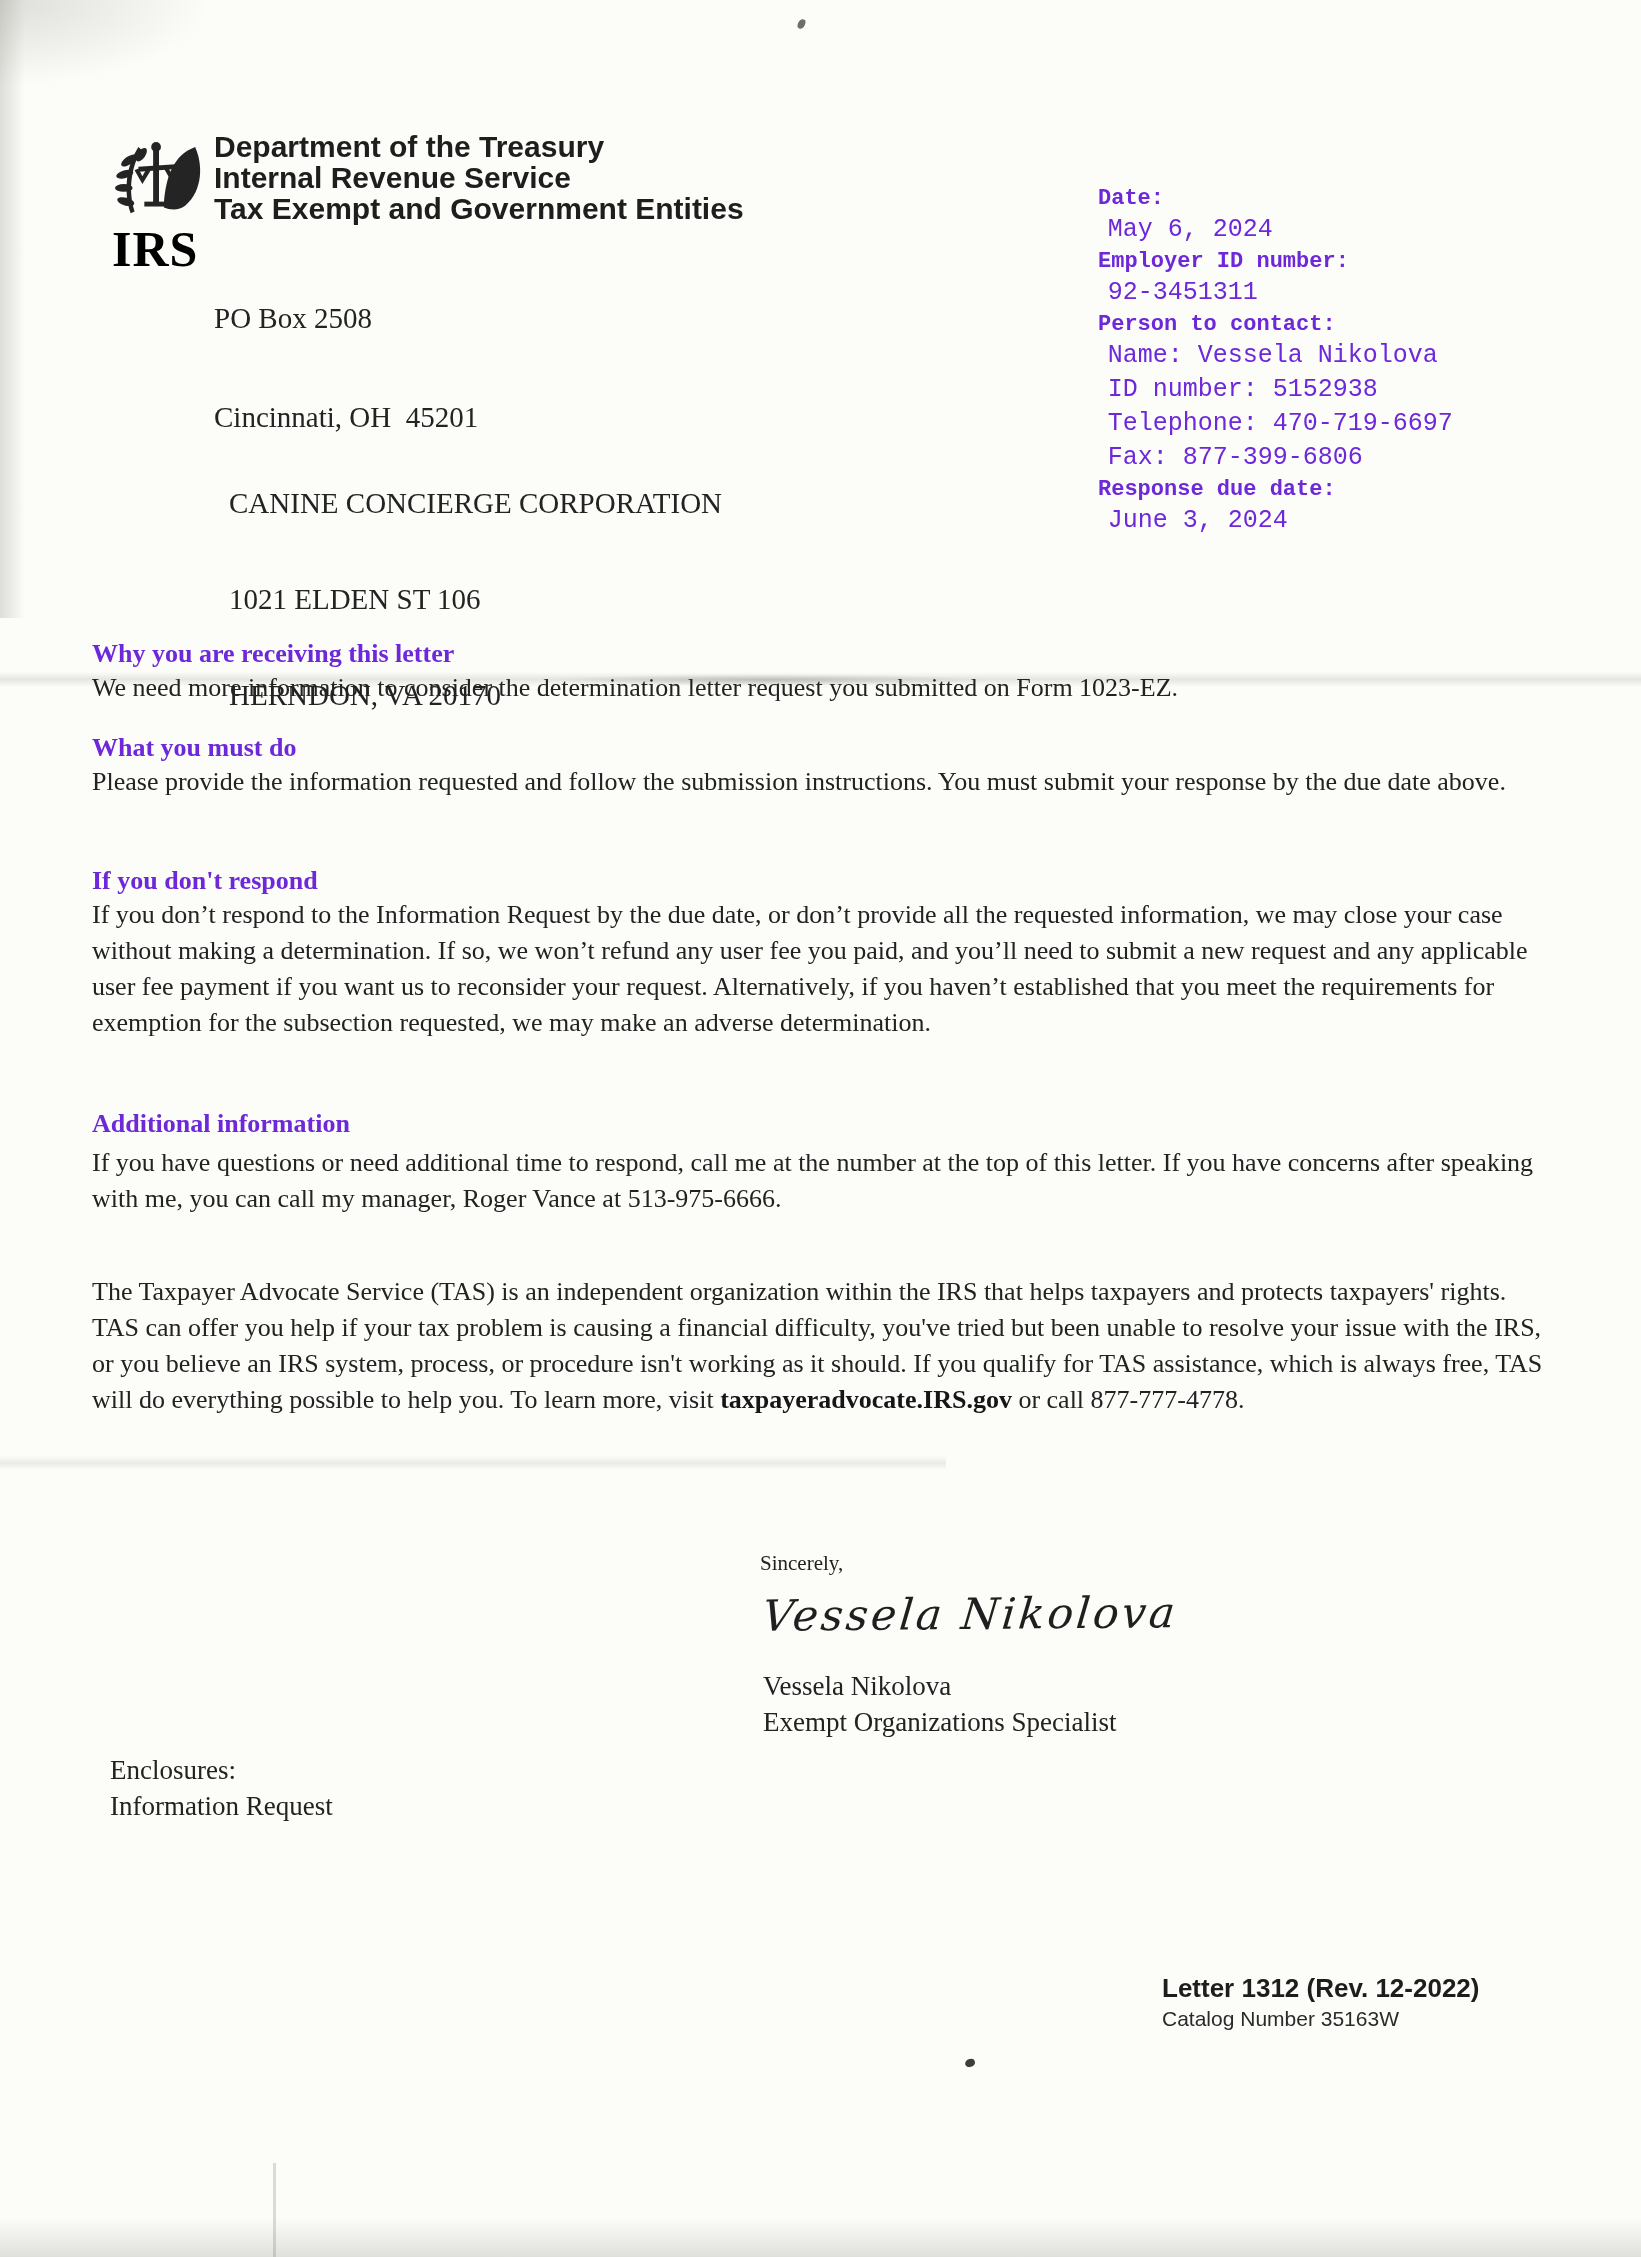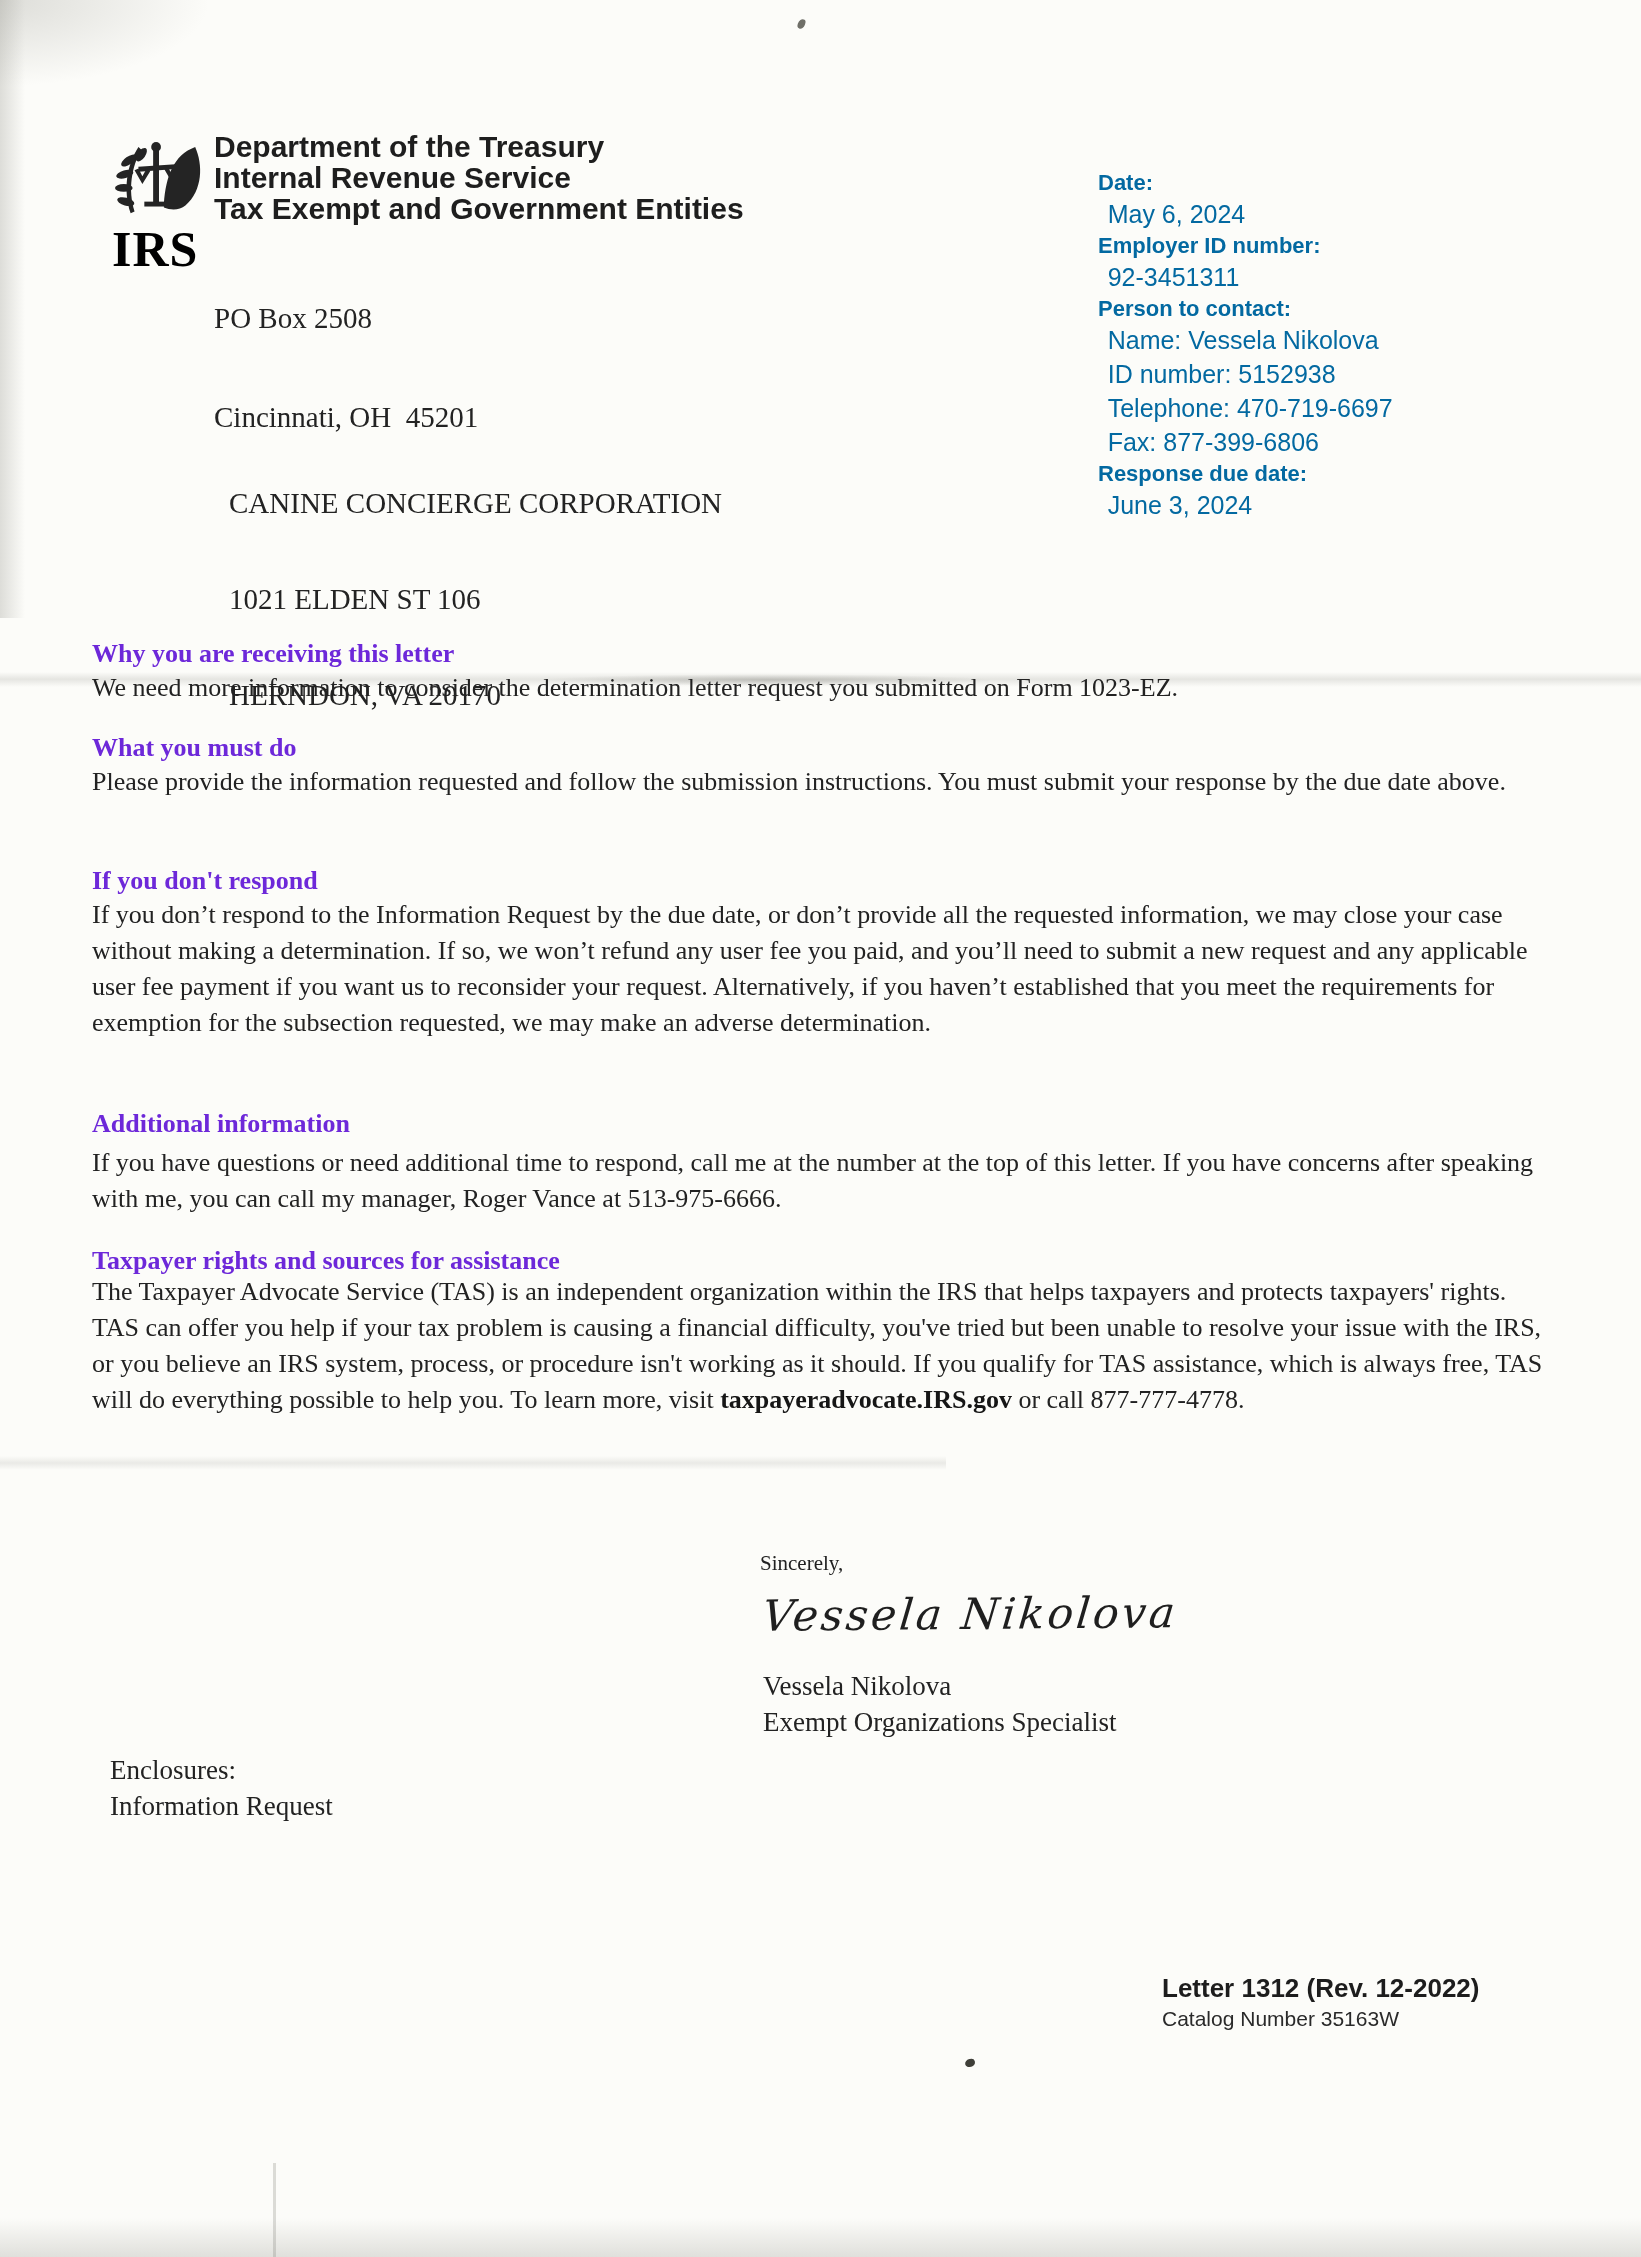--- a/index.html
+++ b/index.html
@@ -33,22 +33,22 @@
   
   .logo-graphic{position:absolute;left:115px;top:139px;width:88px;height:93px;}
   .logo-word{position:absolute;left:112px;top:222px;width:97px;
     font-family:"Liberation Serif", serif;font-weight:700;font-size:50px;line-height:54px;
     letter-spacing:1px;color:#000000;}
   .agency{position:absolute;left:214px;top:131px;
     font-family:"Liberation Sans", sans-serif;font-weight:700;font-size:30px;line-height:31px;color:#1e1e1e;}
   .hdr-address{position:absolute;left:214px;top:236px;
     font-family:"Liberation Serif", serif;font-size:29px;line-height:33px;color:#232323;white-space:pre-wrap;}
   
-  .info{position:absolute;left:1098px;top:168px;width:406px;
-    font-family:Liberation Sans, sans-serif;color:#0369a1;}
+  .info{position:absolute;left:1098px;top:184px;width:406px;
+    font-family:Liberation Mono, monospace;color:#6d28d9;}
   .info .lbl{font-weight:700;font-size:22px;line-height:29px;}
   .info .val{font-size:25px;line-height:34px;padding-left:9.7px;}
   
   .recipient{position:absolute;left:229px;top:423px;
     font-size:29px;line-height:32px;color:#232323;white-space:pre-wrap;}
   
   .bodyblock{position:absolute;left:92px;width:1453px;font-size:26px;line-height:36px;color:#222;}
   .salutation{top:578px;}
   .sec-h{font-weight:700;color:#6d28d9;}
   .h0{top:636px;} .p0{top:670px;}
@@ -148,21 +148,20 @@
 
   <div class="bodyblock sec-h h1">What you must do</div>
   <div class="bodyblock p1">Please provide the information requested and follow the submission instructions. You must submit your response by the due date above.</div>
 
   <div class="bodyblock sec-h h2">If you don't respond</div>
   <div class="bodyblock p2">If you don’t respond to the Information Request by the due date, or don’t provide all the requested information, we may close your case without making a determination. If so, we won’t refund any user fee you paid, and you’ll need to submit a new request and any applicable user fee payment if you want us to reconsider your request. Alternatively, if you haven’t established that you meet the requirements for exemption for the subsection requested, we may make an adverse determination.</div>
 
   <div class="bodyblock sec-h h3">Additional information</div>
   <div class="bodyblock p3">If you have questions or need additional time to respond, call me at the number at the top of this letter. If you have concerns after speaking with me, you can call my manager, Roger Vance at 513-975-6666.</div>
 
-  <div class="bodyblock sec-h h4">Taxpayer rights and sources for assistance</div>
   <div class="bodyblock p4"><span>The Taxpayer Advocate Service (TAS) is an independent organization within the IRS that helps taxpayers and protects taxpayers' rights. TAS can offer you help if your tax problem is causing a financial difficulty, you've tried but been unable to resolve your issue with the IRS, or you believe an IRS system, process, or procedure isn't working as it should. If you qualify for TAS assistance, which is always free, TAS will do everything possible to help you. To learn more, visit </span><span class="lnk">taxpayeradvocate.IRS.gov</span><span> or call 877-777-4778.</span></div>
 
   <div class="closing-sincerely">Sincerely,</div>
   <div class="signature-script">Vessela Nikolova</div>
   <div class="closing-name">
     <div>Vessela Nikolova</div>
     <div>Exempt Organizations Specialist</div>
   </div>
 
   <div class="enclosures">

